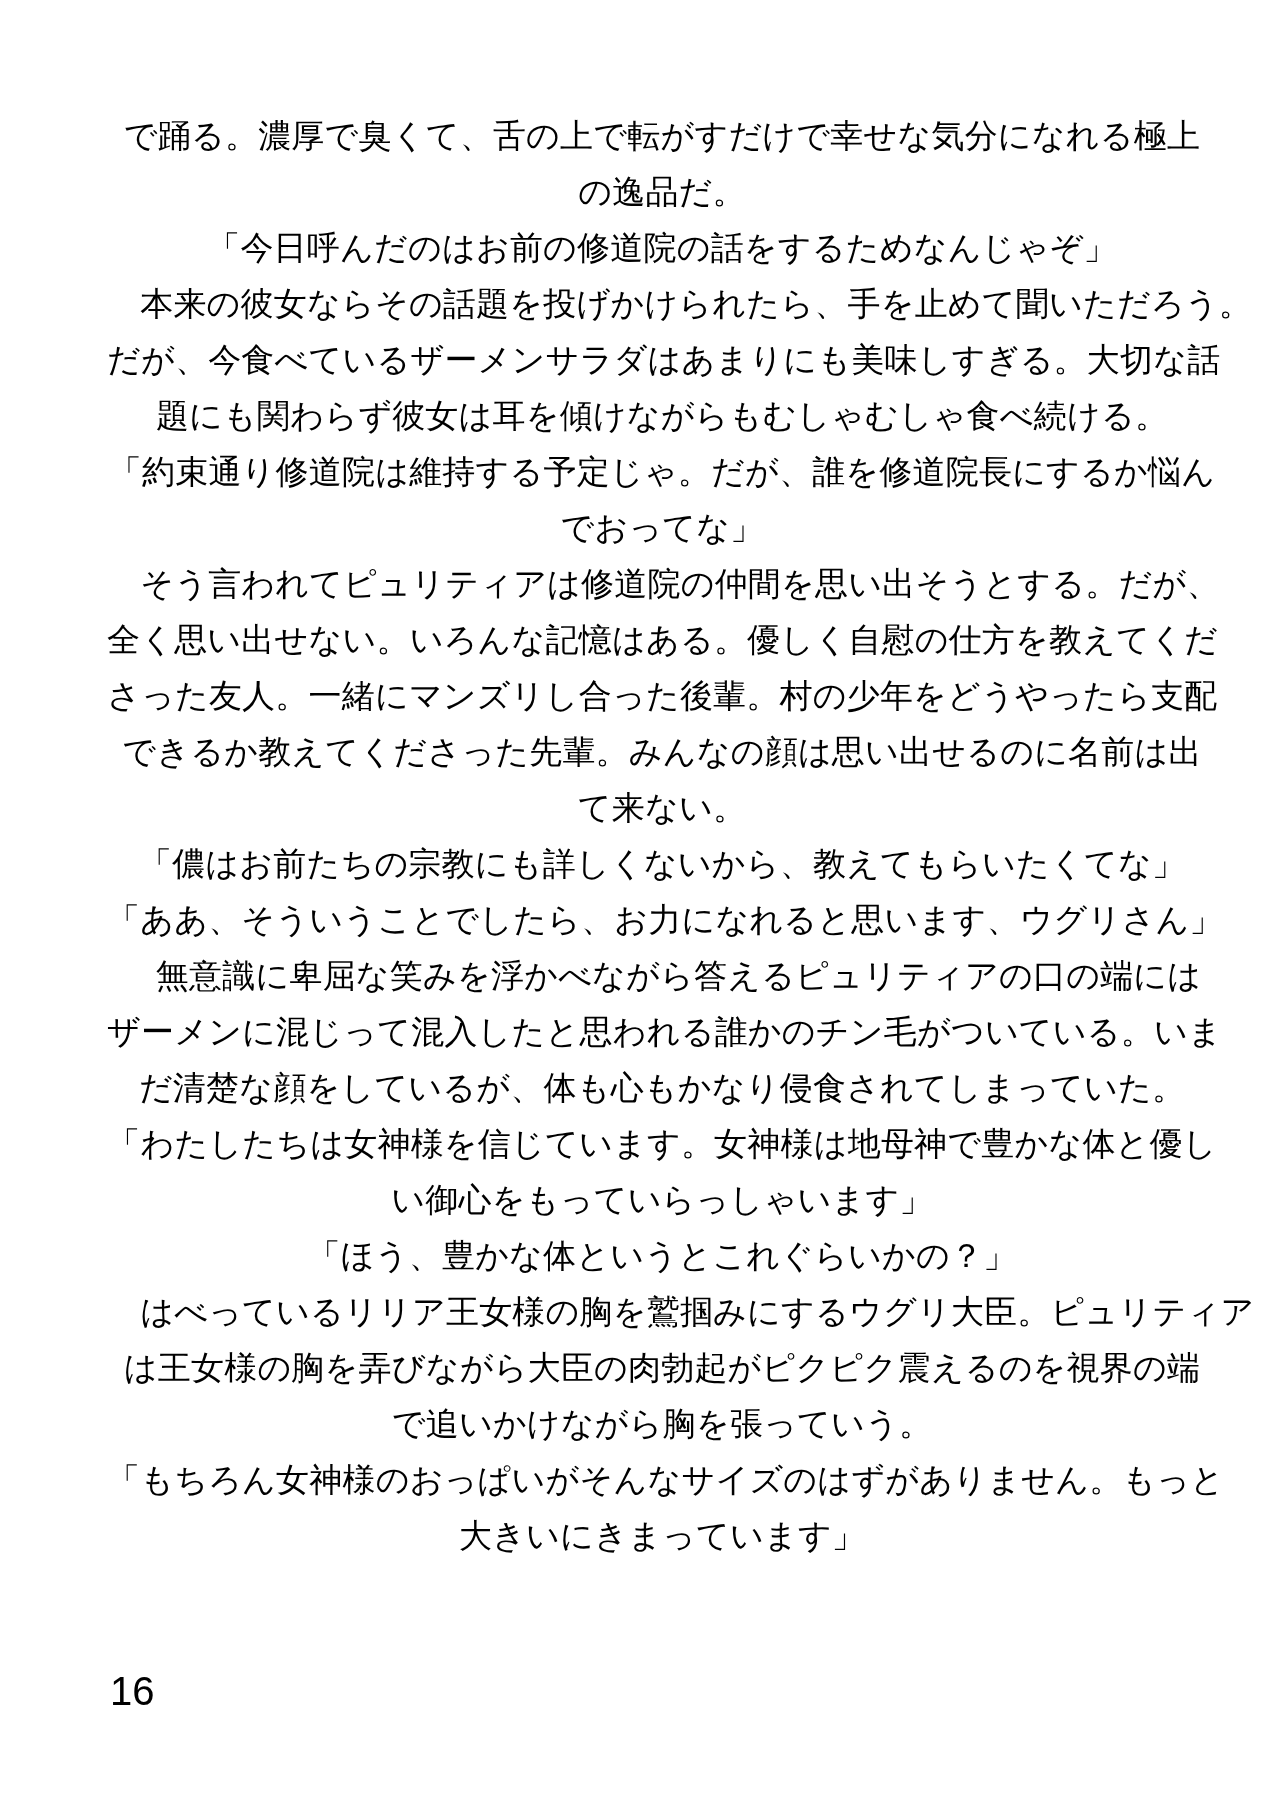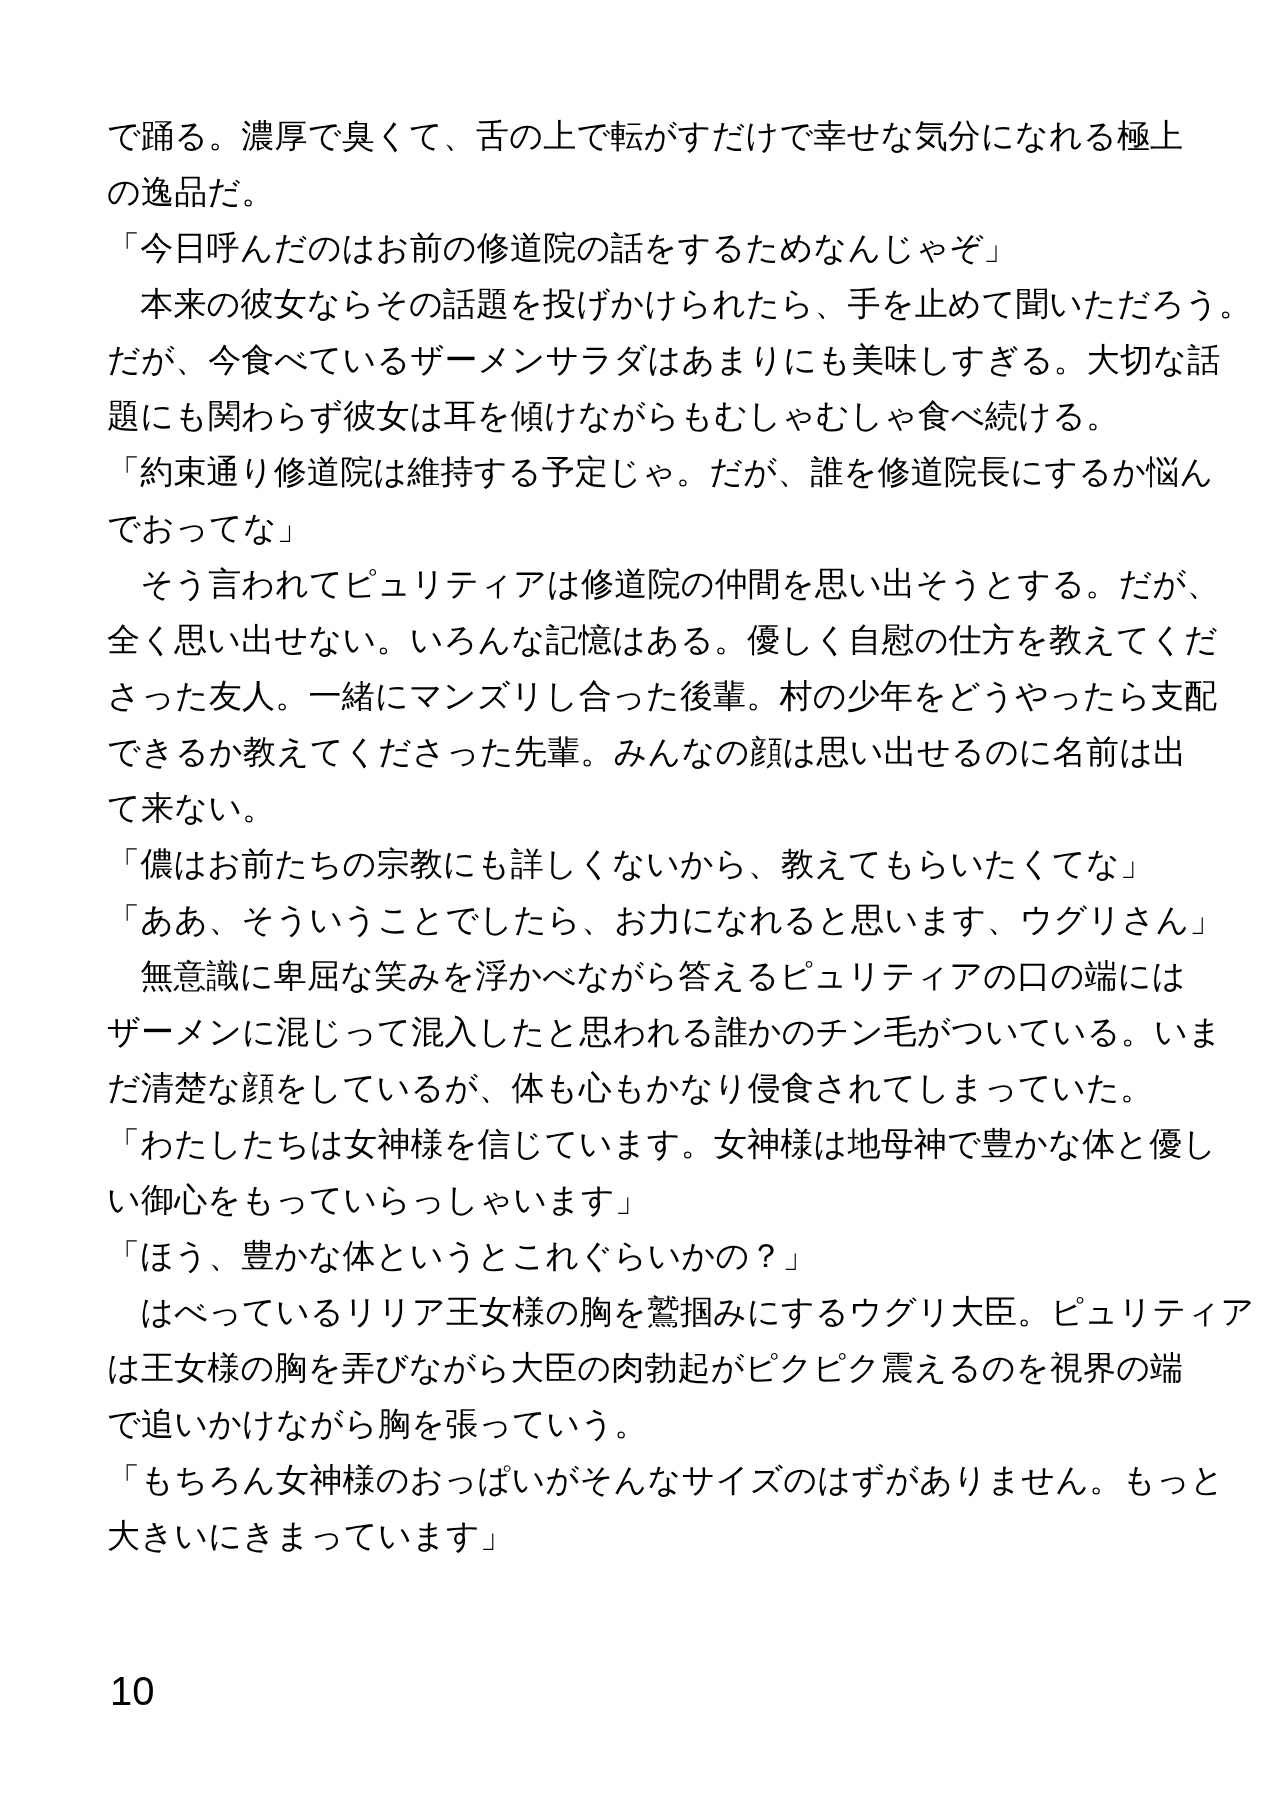--- a/index.html
+++ b/index.html
@@ -26,30 +26,31 @@
     width: 1110px;
     color: #000000;
     font-size: 33px;
     line-height: 56px;
     letter-spacing: 0.2px;
     white-space: pre;
     font-weight: 400;
   }
   .line {
     height: 56px;
+    text-align: center;
   }
   .page-number {
     position: absolute;
     left: 110px;
     top: 1669px;
     color: #000000;
     font-size: 40px;
     line-height: 1.1;
     font-weight: 400;
   }
 </style>
 </head>
 <body>
 
 <div class="page">
   <div class="text-block"><div class="line">で踊る。濃厚で臭くて、舌の上で転がすだけで幸せな気分になれる極上</div><div class="line">の逸品だ。</div><div class="line">「今日呼んだのはお前の修道院の話をするためなんじゃぞ」</div><div class="line">　本来の彼女ならその話題を投げかけられたら、手を止めて聞いただろう。</div><div class="line">だが、今食べているザーメンサラダはあまりにも美味しすぎる。大切な話</div><div class="line">題にも関わらず彼女は耳を傾けながらもむしゃむしゃ食べ続ける。</div><div class="line">「約束通り修道院は維持する予定じゃ。だが、誰を修道院長にするか悩ん</div><div class="line">でおってな」</div><div class="line">　そう言われてピュリティアは修道院の仲間を思い出そうとする。だが、</div><div class="line">全く思い出せない。いろんな記憶はある。優しく自慰の仕方を教えてくだ</div><div class="line">さった友人。一緒にマンズリし合った後輩。村の少年をどうやったら支配</div><div class="line">できるか教えてくださった先輩。みんなの顔は思い出せるのに名前は出</div><div class="line">て来ない。</div><div class="line">「儂はお前たちの宗教にも詳しくないから、教えてもらいたくてな」</div><div class="line">「ああ、そういうことでしたら、お力になれると思います、ウグリさん」</div><div class="line">　無意識に卑屈な笑みを浮かべながら答えるピュリティアの口の端には</div><div class="line">ザーメンに混じって混入したと思われる誰かのチン毛がついている。いま</div><div class="line">だ清楚な顔をしているが、体も心もかなり侵食されてしまっていた。</div><div class="line">「わたしたちは女神様を信じています。女神様は地母神で豊かな体と優し</div><div class="line">い御心をもっていらっしゃいます」</div><div class="line">「ほう、豊かな体というとこれぐらいかの？」</div><div class="line">　はべっているリリア王女様の胸を鷲掴みにするウグリ大臣。ピュリティア</div><div class="line">は王女様の胸を弄びながら大臣の肉勃起がピクピク震えるのを視界の端</div><div class="line">で追いかけながら胸を張っていう。</div><div class="line">「もちろん女神様のおっぱいがそんなサイズのはずがありません。もっと</div><div class="line">大きいにきまっています」</div></div>
-  <div class="page-number">10</div>
+  <div class="page-number">16</div>
 </div>
 
 </body></html>

